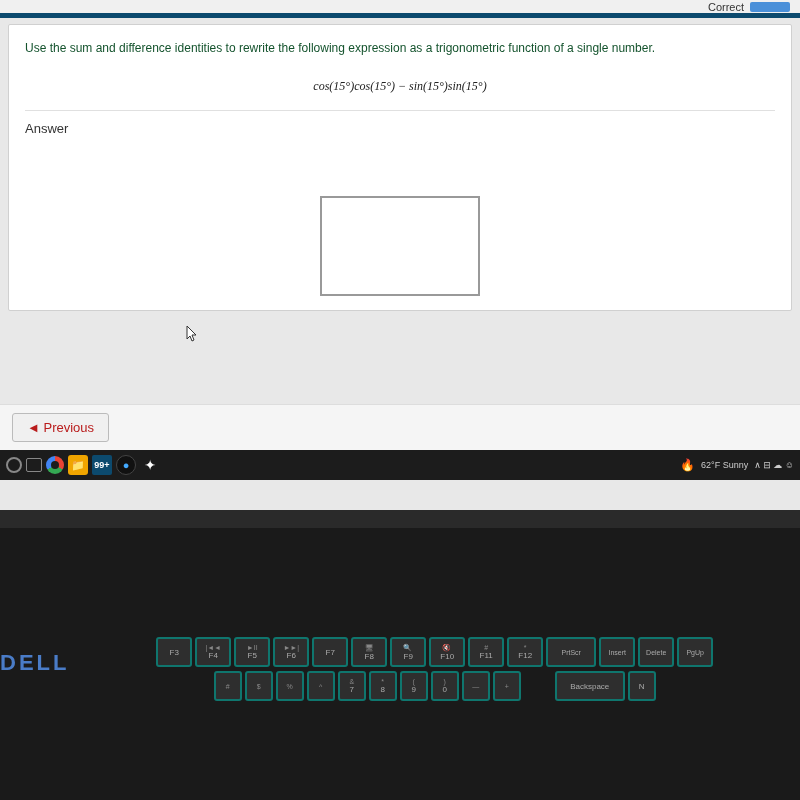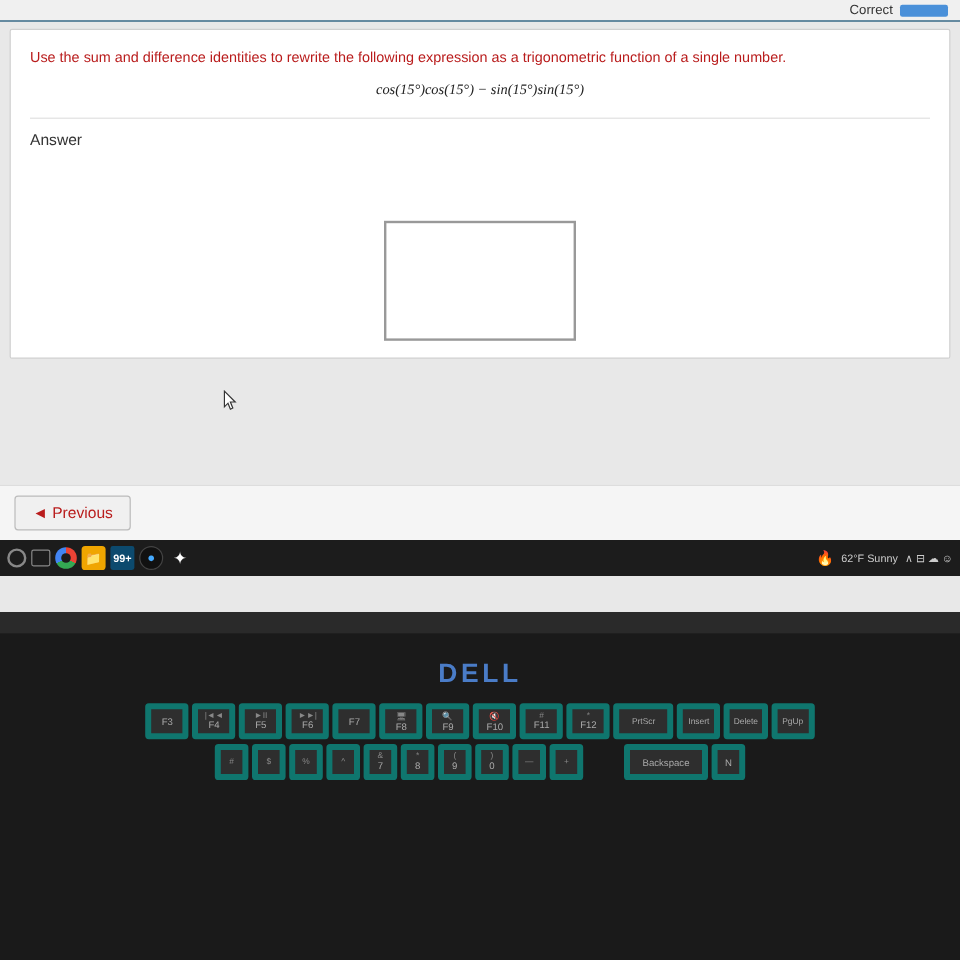--- a/index.html
+++ b/index.html
@@ -15,21 +15,21 @@
 
     
     .top-bar {
       width: 100%;
       height: 18px;
       background: #f0f0f0;
       display: flex;
       align-items: center;
       justify-content: flex-end;
       padding-right: 10px;
-      border-bottom: 1px solid #0c4a6e;
+      border-bottom: 5px solid #0c4a6e;
     }
 
     .correct-label {
       font-size: 11px;
       color: #333;
       margin-right: 6px;
     }
 
     .correct-bar {
       width: 40px;
@@ -42,23 +42,23 @@
     .content-area {
       background: #ffffff;
       margin: 6px 8px;
       padding: 14px 16px;
       border: 1px solid #d0d0d0;
       border-radius: 2px;
     }
 
     .question-text {
       font-size: 12px;
-      color: #b91c1c;
+      color: #14532d;
       line-height: 1.5;
-      margin-bottom: 10px;
+      margin-bottom: 22px;
     }
 
     .math-expression {
       text-align: center;
       font-size: 12px;
       color: #222;
       margin: 10px 0 16px 0;
       font-style: italic;
       font-family: 'Times New Roman', Times, serif;
     }
@@ -157,23 +157,23 @@
       width: 800px;
       height: 18px;
       background: #2a2a2a;
     }
 
     .laptop-keyboard-area {
       width: 800px;
       height: 272px;
       background: #1a1a1a;
       display: flex;
-      flex-direction: column;
-      align-items: center;
-      padding-top: 20px;
+      flex-direction: row;
+      align-items: center;
+      padding-top: 10px;
     }
 
     .dell-logo {
       font-family: 'Arial Black', sans-serif;
       font-size: 22px;
       font-weight: 900;
       color: #4a7cc7;
       letter-spacing: 3px;
       margin-bottom: 12px;
     }
@@ -186,21 +186,21 @@
     }
 
     .kb-row {
       display: flex;
       gap: 3px;
       justify-content: center;
     }
 
     .kb-key {
       background: #2e2e2e;
-      border: 5px solid #0f766e;
+      border: 2px solid #0f766e;
       border-radius: 3px;
       color: #aaa;
       font-size: 8px;
       display: flex;
       flex-direction: column;
       align-items: center;
       justify-content: center;
       padding: 2px 3px;
       min-width: 28px;
       height: 30px;

